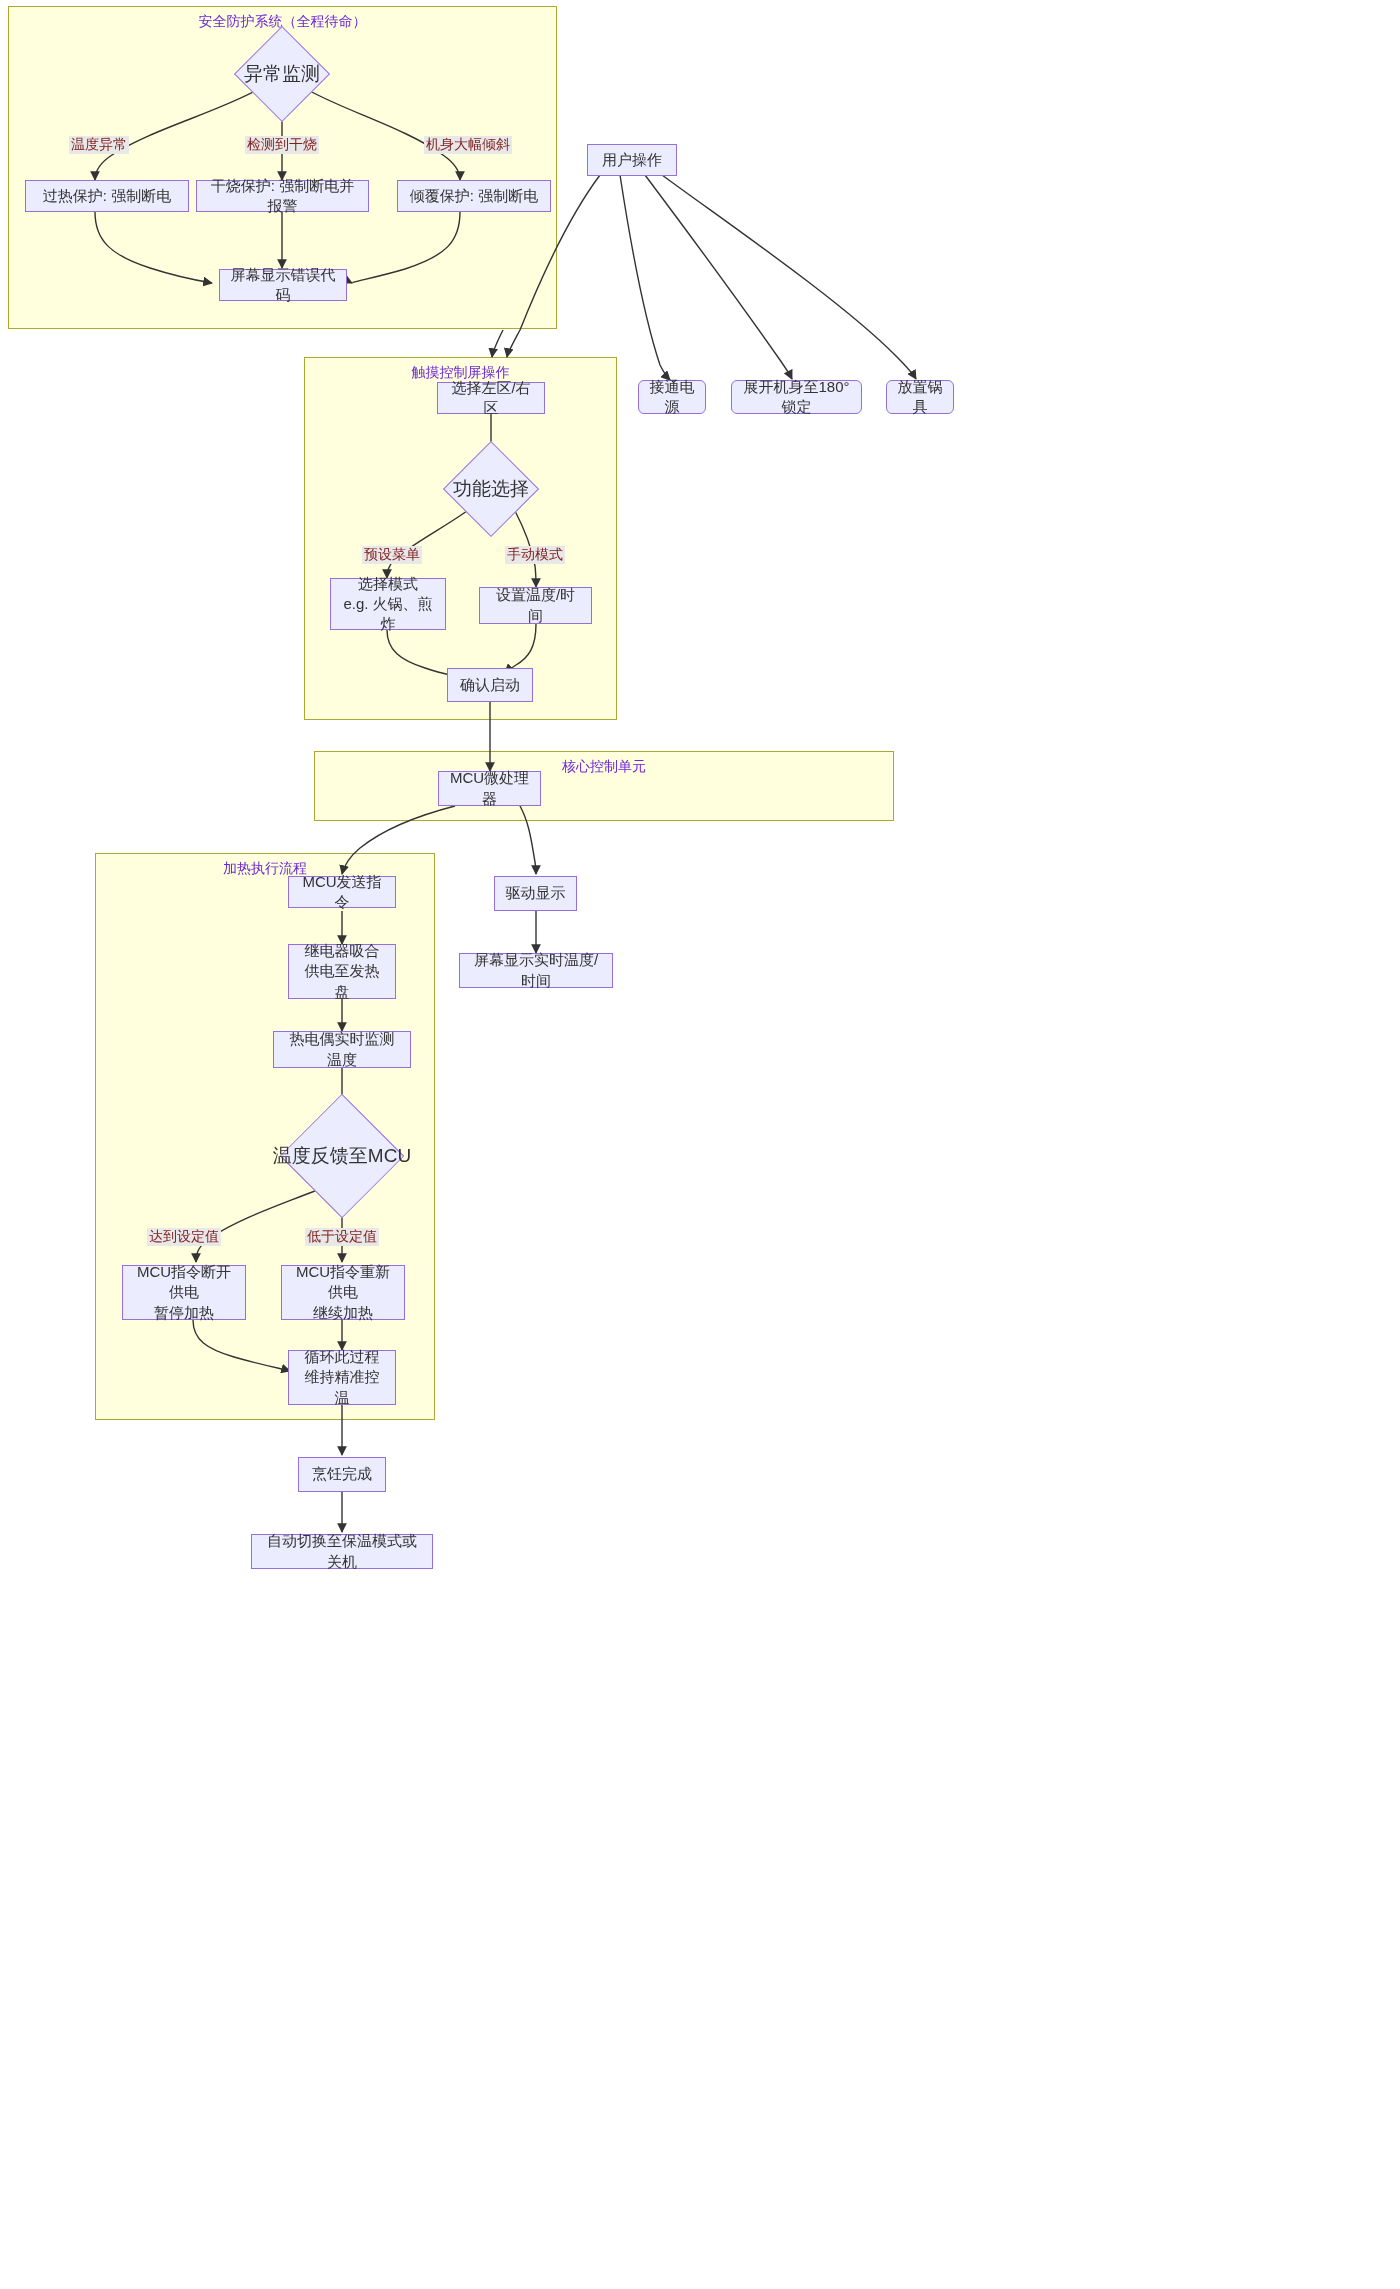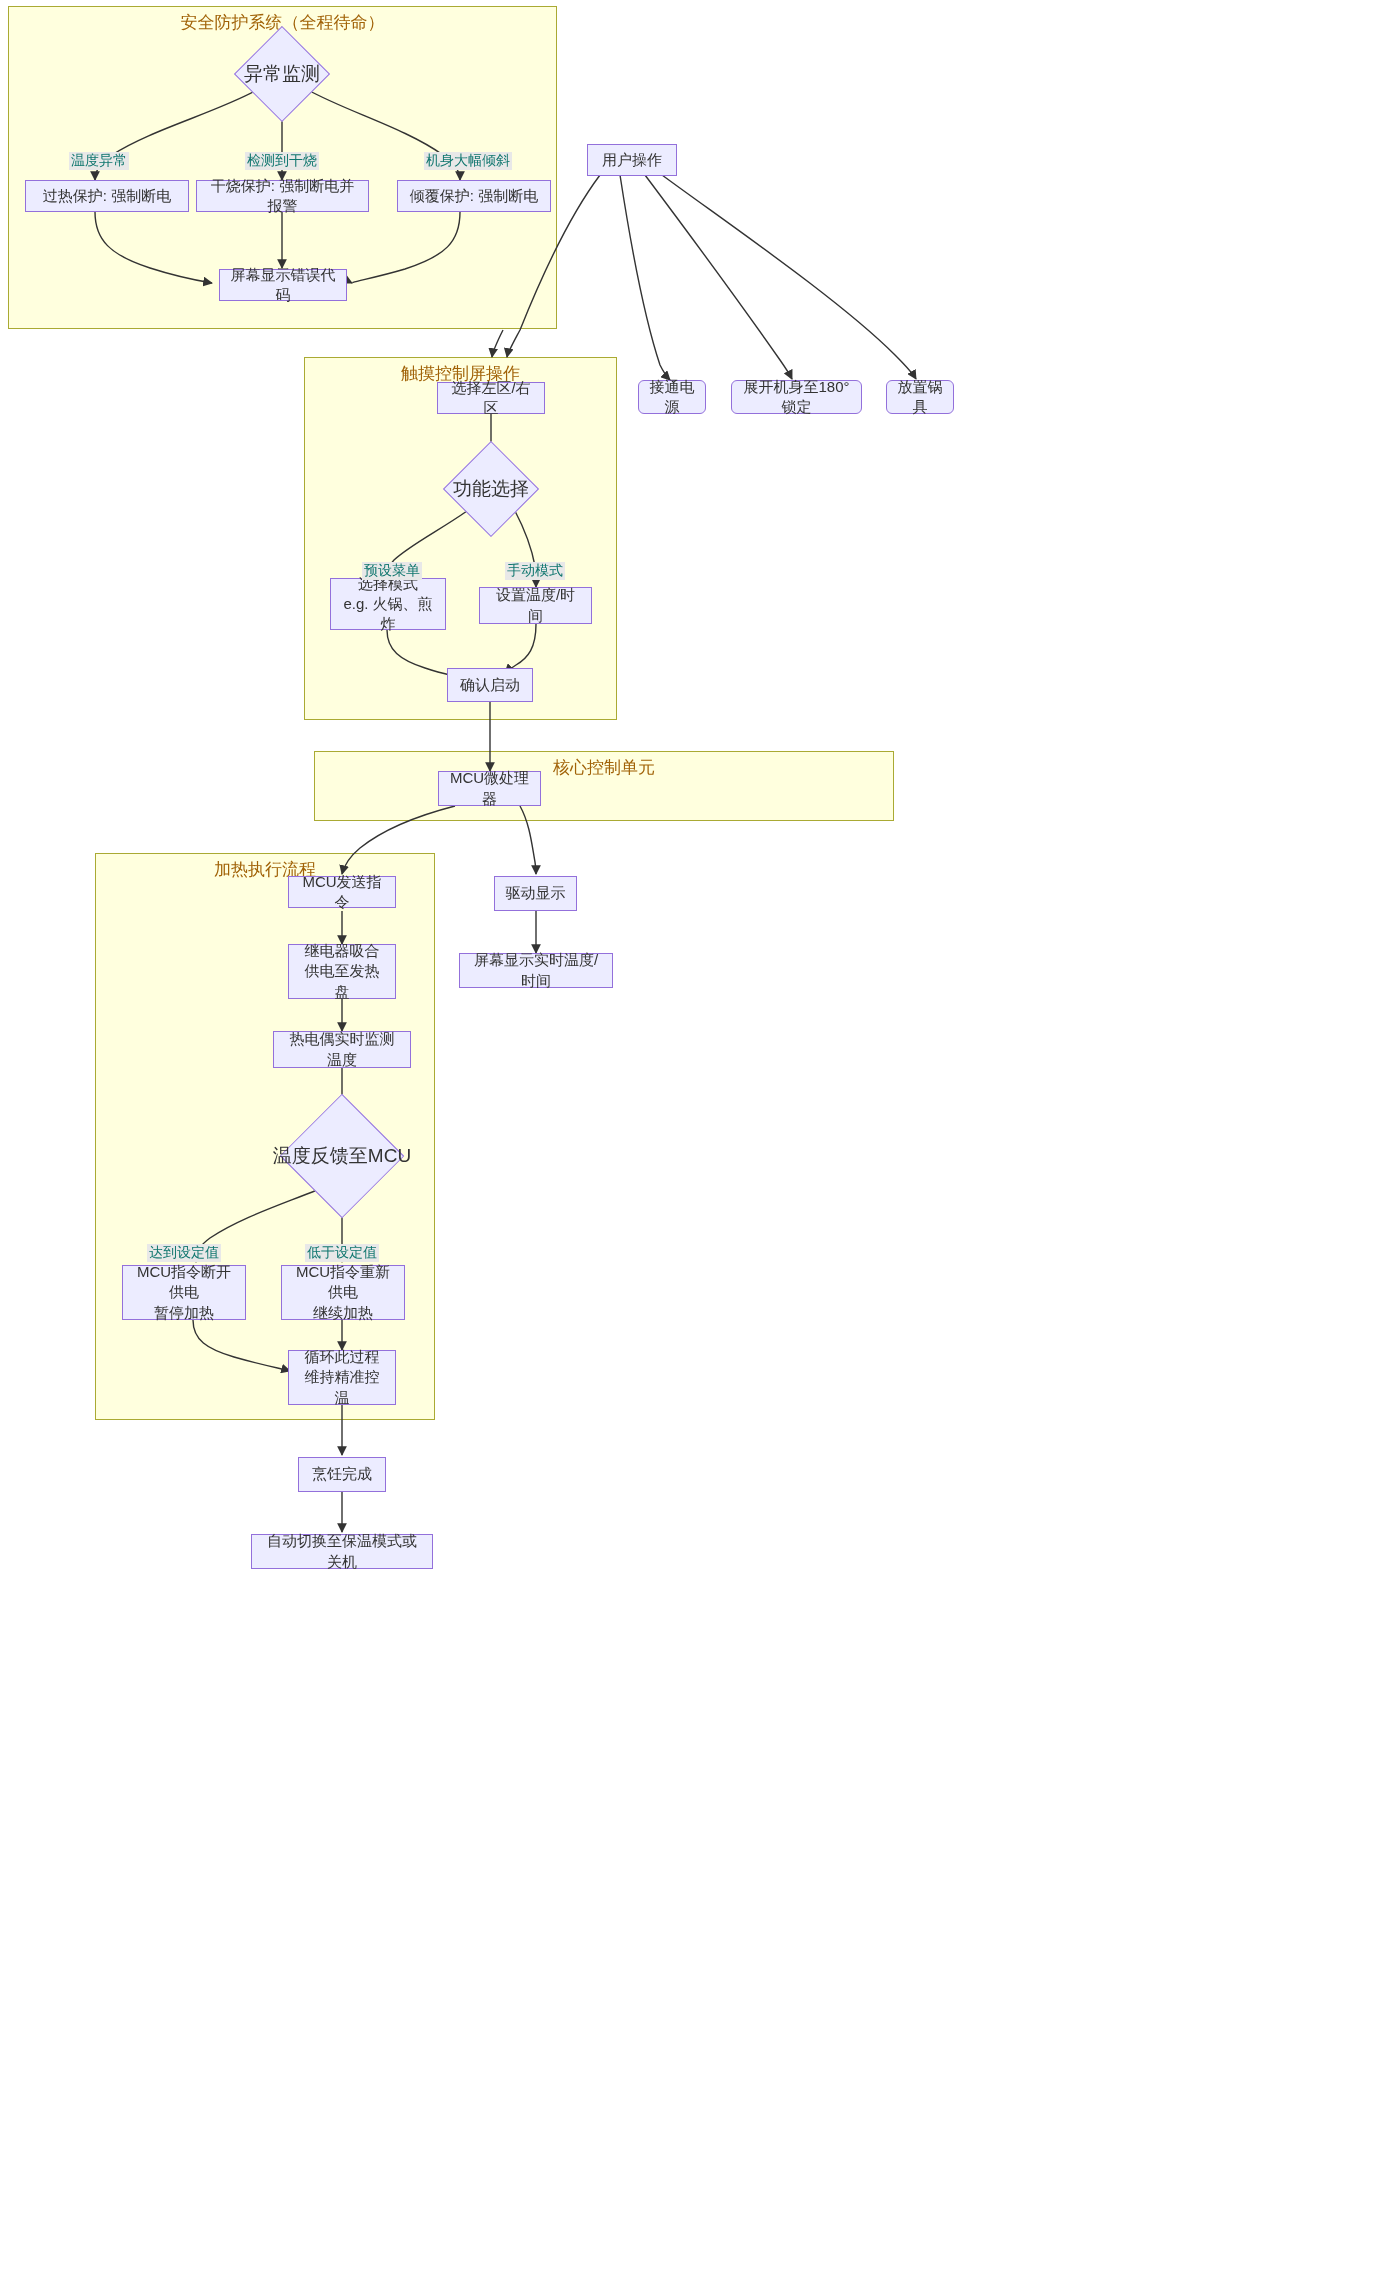--- a/index.html
+++ b/index.html
@@ -19,22 +19,22 @@
     position:absolute;
     background:#ffffde;
     border:1px solid #aaaa33;
     box-sizing:border-box;
   }
   .cluster-title{
     position:absolute;
     left:0;right:0;
     top:6px;
     text-align:center;
-    font-size:17px;
-    color:#a16207;
+    font-size:14px;
+    color:#6d28d9;
     line-height:1.2;
     white-space:nowrap;
     pointer-events:none;
   }
   
   .node{
     position:absolute;
     box-sizing:border-box;
     background:#ececff;
     border:1px solid #9370db;
@@ -70,27 +70,26 @@
     justify-content:center;
     font-size:19px;
     color:#333333;
     white-space:nowrap;
     z-index:2;
   }
   
   .edge-label{
     position:absolute;
     font-size:14px;
-    color:#0f766e;
+    color:#7f1d1d;
     background:#e8e8e8;
     padding:0 2px;
     white-space:nowrap;
     line-height:1.25;
     transform:translateX(-50%);
-    margin-top:16px;
   }
   
   #edges{
     position:absolute;
     left:0;top:0;
     width:1400px;height:2289px;
     pointer-events:none;
     z-index:1;
   }
   .node,.diamond,.edge-label{z-index:3;}

